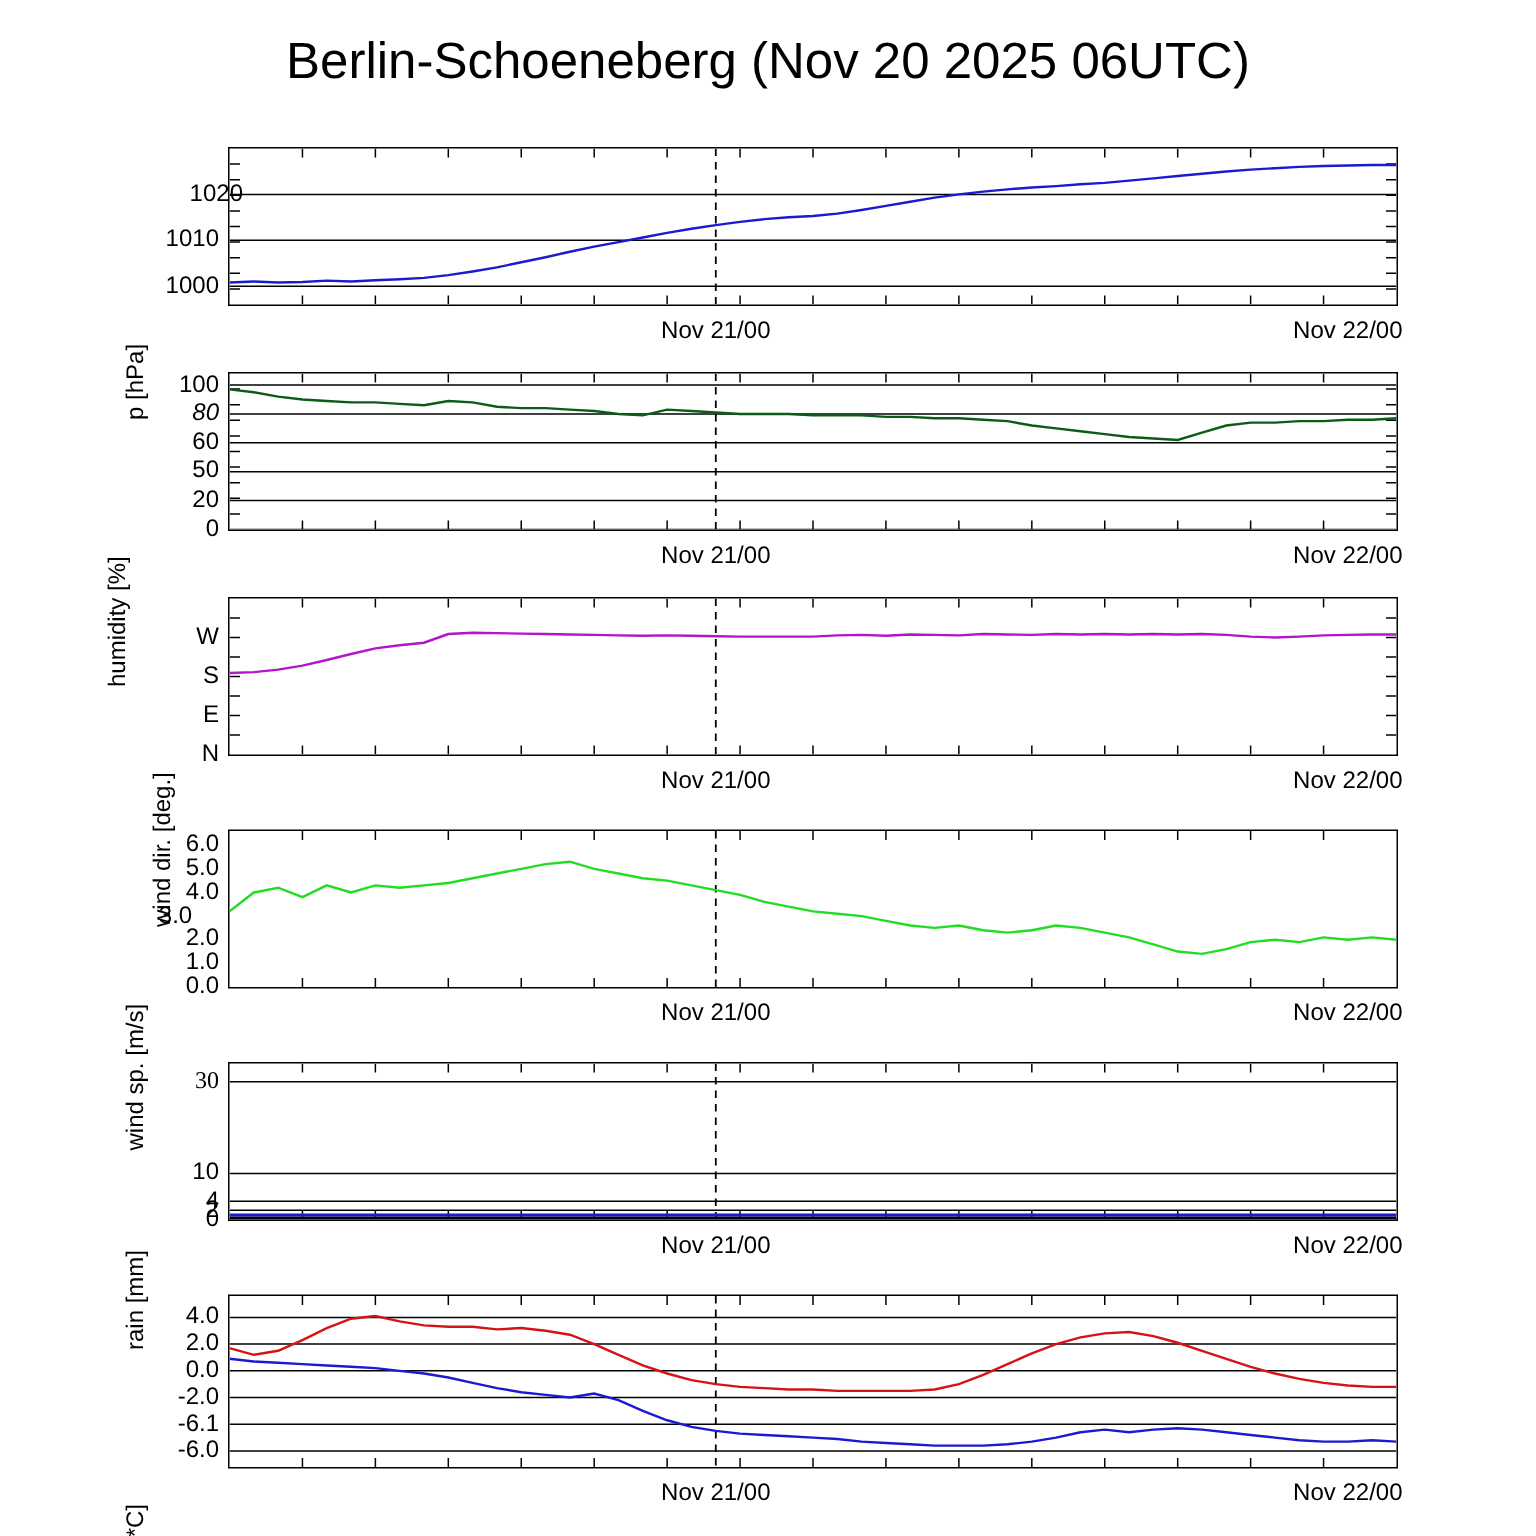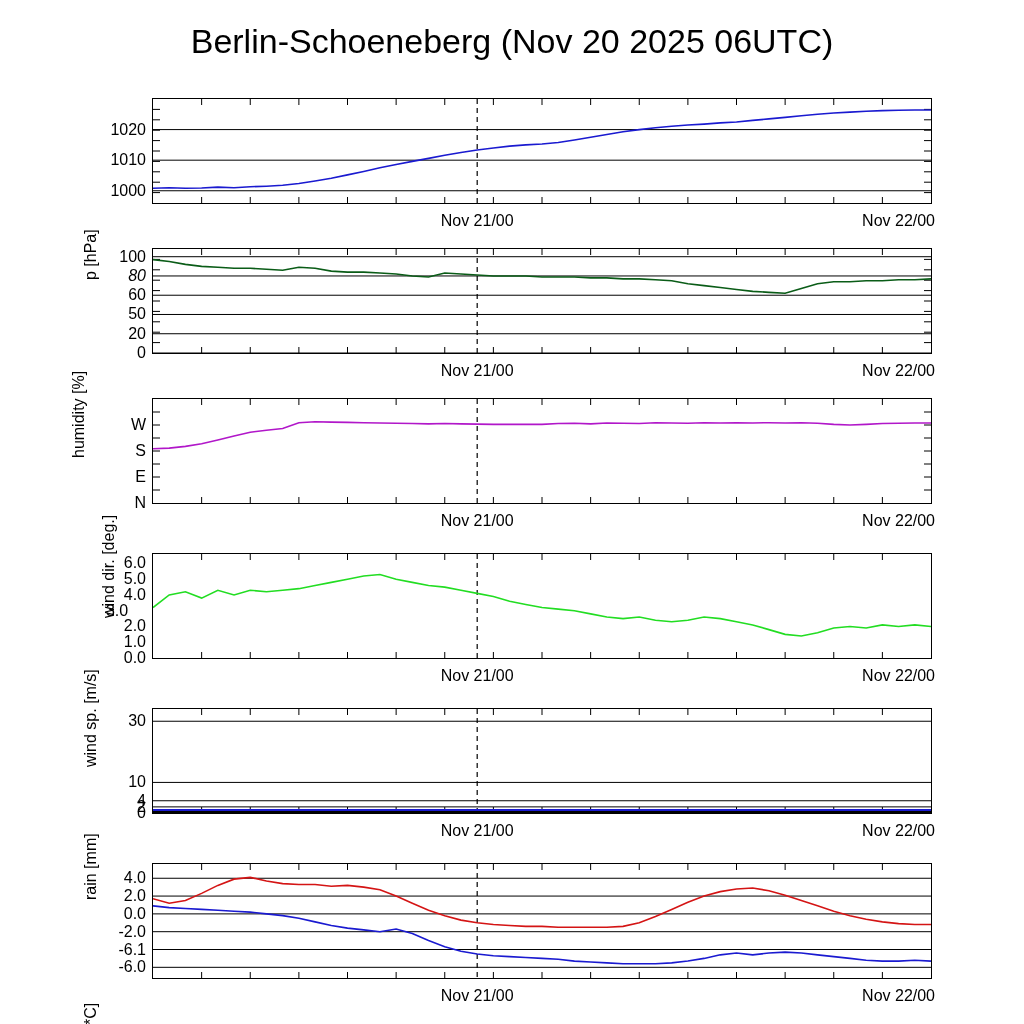--- a/index.html
+++ b/index.html
@@ -118,21 +118,21 @@
           <line x1="680.75" y1="0" x2="680.75" y2="6" class="tickmark"></line>
           <line x1="729.375" y1="104" x2="729.375" y2="98" class="tickmark"></line>
           <line x1="729.375" y1="0" x2="729.375" y2="6" class="tickmark"></line>
           <line x1="324.1926" y1="0" x2="324.1926" y2="104" class="vline"></line>
           <path d="M0.00 89.32 L16.21 88.71 L32.42 89.32 L48.63 89.01 L64.83 88.09 L81.04 88.71 L97.25 87.79 L113.46 87.18 L129.67 86.26 L145.88 84.42 L162.08 81.98 L178.29 79.22 L194.50 75.86 L210.71 72.49 L226.92 68.82 L243.13 65.46 L259.33 62.40 L275.54 59.34 L291.75 56.28 L307.96 53.53 L324.17 51.08 L340.38 48.94 L356.58 47.11 L372.79 45.88 L389.00 44.96 L405.21 43.44 L421.42 40.99 L437.63 38.24 L453.83 35.48 L470.04 32.73 L486.25 30.59 L502.46 28.75 L518.67 27.22 L534.88 26.00 L551.08 25.08 L567.29 23.86 L583.50 22.94 L599.71 21.41 L615.92 19.88 L632.13 18.35 L648.33 16.82 L664.54 15.29 L680.75 14.07 L696.96 13.15 L713.17 12.24 L729.38 11.62 L745.58 11.32 L761.79 11.01 L778.00 11.01 " class="series" stroke="#1a1ad0"></path>
         </svg>
     </div>
     <div id="yticks-pressure">
         <div class="ytick" style="left: 88px; width: 58px; top: 100.765px;">1000</div>
         <div class="ytick" style="left: 88px; width: 58px; top: 70.1765px;">1010</div>
-        <div class="ytick" style="left: 88px; width: 58px; top: 39.5882px;">1020</div>
+        <div class="ytick" style="left: 104px; width: 58px; top: 39.5882px;">1020</div>
       </div>
     <div id="xticks-pressure">
         <div class="xtick" style="left: 477.193px; top: 122px;">Nov 21/00</div>
         <div class="xtick" style="left: 898.557px; top: 122px;">Nov 22/00</div>
       </div>
   </div>
 
   <div class="panel" style="left:0;top:240px;width:1024px;height:140px;">
     <div class="ylabel" style="left:70px;top:218px;">humidity [%]</div>
     <div class="plotbox" style="left:152px;top:8px;width:780px;height:106px;">
@@ -368,21 +368,21 @@
           <line x1="324.1926" y1="0" x2="324.1926" y2="104" class="vline"></line>
           <line x1="0" y1="103" x2="778" y2="103" stroke="#000000" stroke-width="2"></line>
           <line x1="0" y1="101" x2="778" y2="101" stroke="#1a1ad0" stroke-width="2"></line>
         </svg>
     </div>
     <div id="yticks-rain">
         <div class="ytick" style="left: 88px; width: 58px; top: 113px;">0</div>
         <div class="ytick" style="left: 88px; width: 58px; top: 106.882px;">2</div>
         <div class="ytick" style="left: 88px; width: 58px; top: 100.765px;">4</div>
         <div class="ytick" style="left: 88px; width: 58px; top: 82.4118px;">10</div>
-        <div class="ytick" style="left: 88px; width: 58px; top: 21.2353px;">30</div>
+        <div class="ytick" style="left: 88px; width: 58px; top: 21.2353px; font-family: Liberation Serif, serif;">30</div>
       </div>
     <div id="xticks-rain">
         <div class="xtick" style="left: 477.193px; top: 122px;">Nov 21/00</div>
         <div class="xtick" style="left: 898.557px; top: 122px;">Nov 22/00</div>
       </div>
   </div>
 
   <div class="panel" style="left:0;top:855px;width:1024px;height:150px;">
     <div class="ylabel" style="left:82px;top:220px;">T / Td [*C]</div>
     <div class="plotbox" style="left:152px;top:8px;width:780px;height:116px;">

